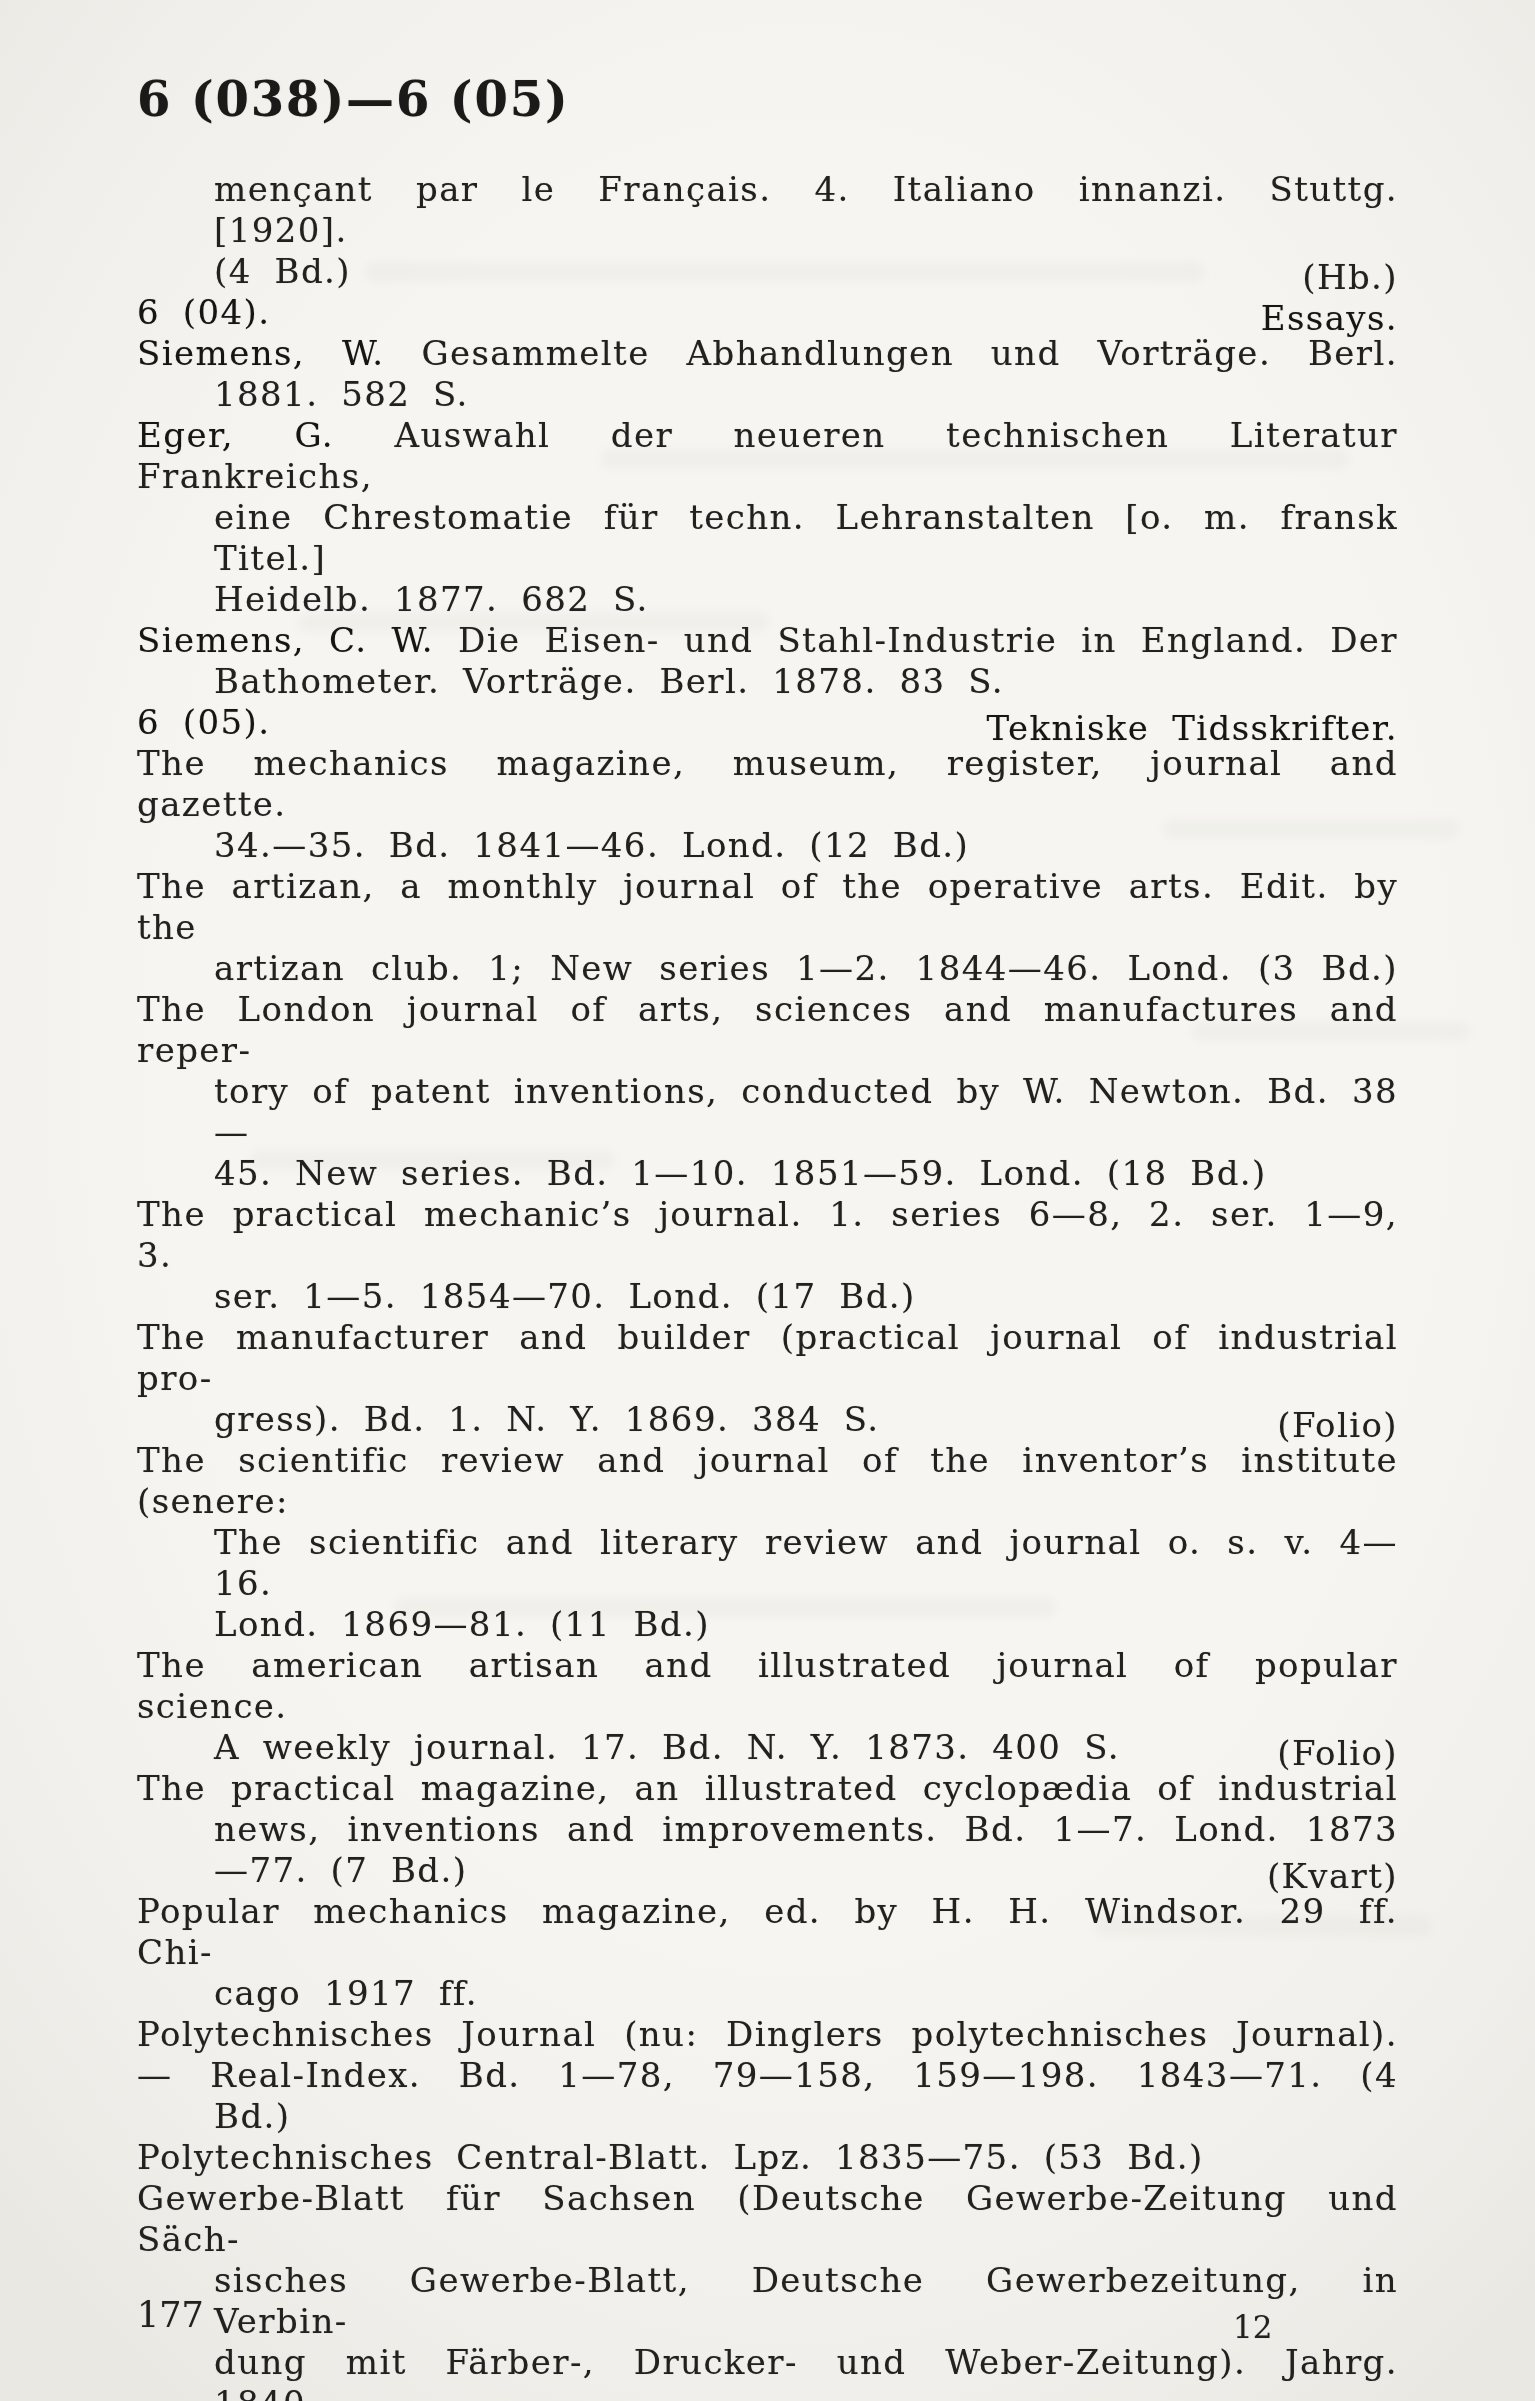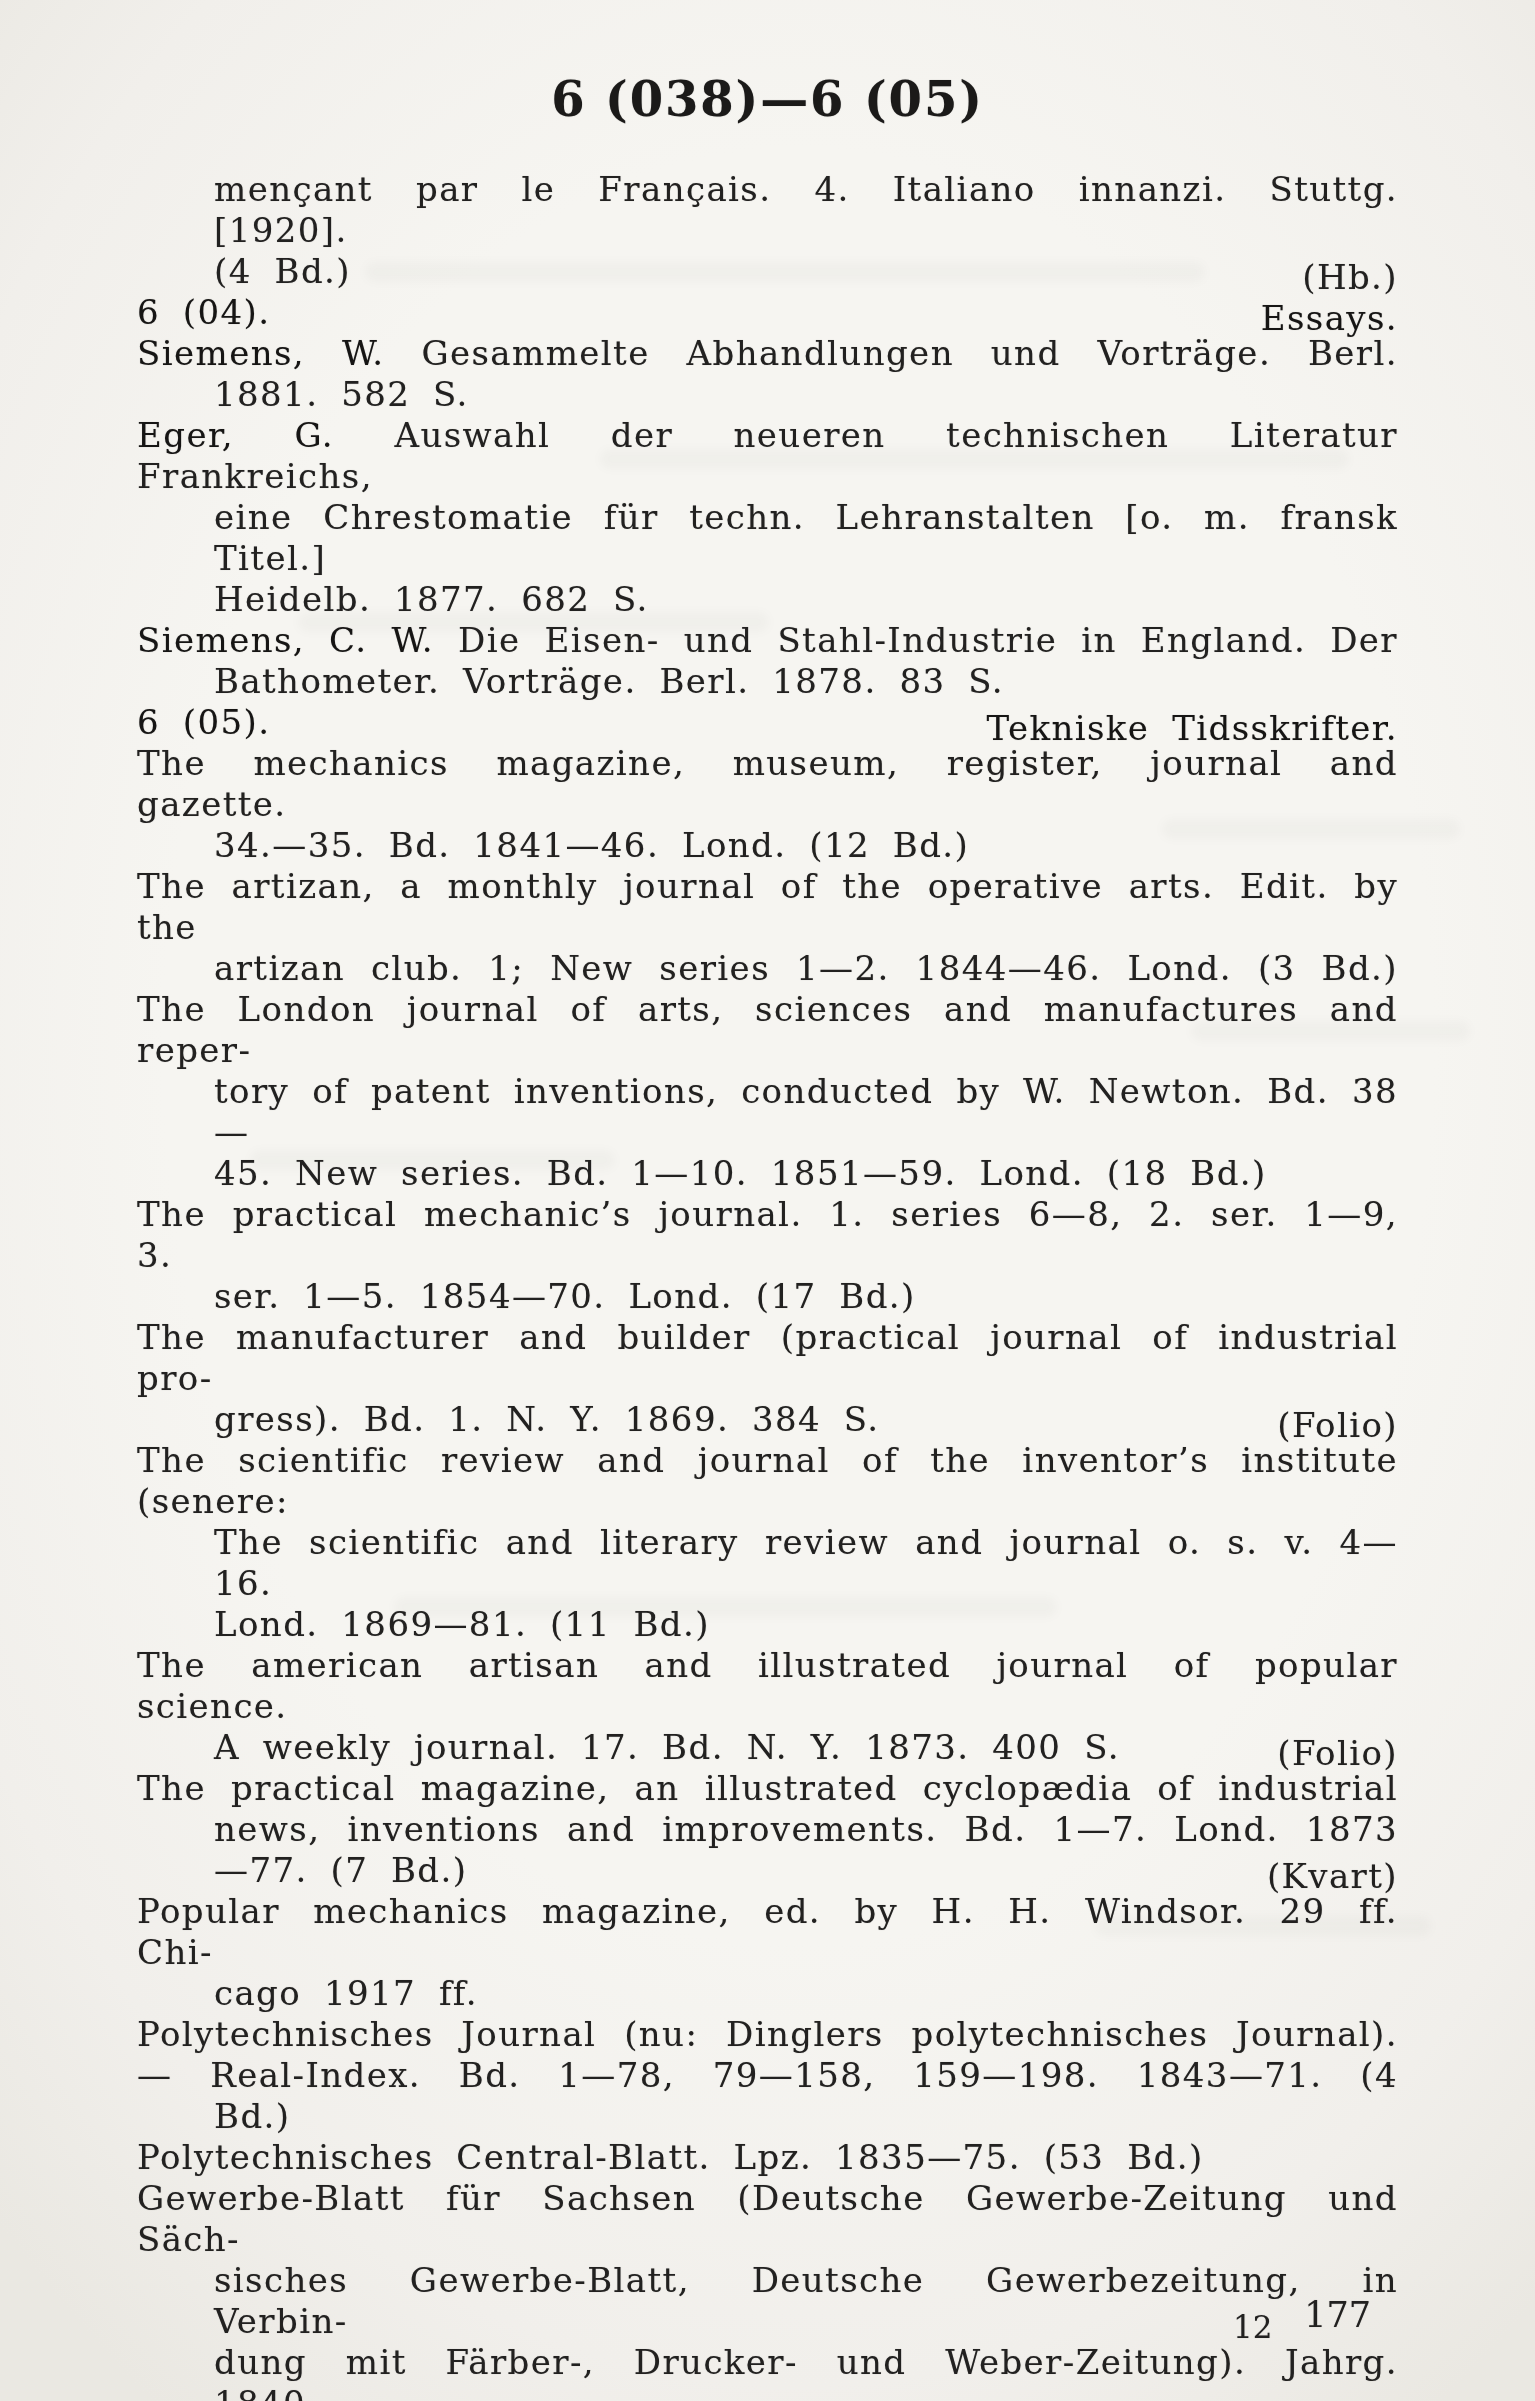--- a/index.html
+++ b/index.html
@@ -24,21 +24,21 @@
     height: 20px;
     background: #767b70;
     opacity: 0.045;
     border-radius: 10.6px;
     filter: blur(4.3px);
     pointer-events: none;
   }
   .header {
     position: absolute;
     top: 71px; left: 137px; width: 1261px;
-    text-align: center;
+    text-align: left;
     font-size: 48px;
     font-weight: bold;
     letter-spacing: 1.9px;
     color: #1b1a19;
     text-shadow: 0 0 1px rgba(25,25,25,.35);
   }
   .body-block {
     position: absolute;
     top: 169px; left: 137px; width: 1261px;
     font-size: 34px;
@@ -53,21 +53,21 @@
   .bold { font-weight: normal; color: #161514; }
   .right {
     position: absolute;
     right: 0; top: 5.8px;
     letter-spacing: 1.4px;
     text-align: right;
   }
   .footer-num {
     position: absolute;
     top: 2295px; left: 137px; width: 1234px;
-    text-align: right;
+    text-align: left;
     font-size: 35px;
     text-shadow: 0 0 1px rgba(35,35,35,.3);
   }
   .sig {
     position: absolute;
     top: 2309px; left: 1233px;
     font-size: 31px;
     text-shadow: 0 0 1px rgba(35,35,35,.3);
   }
 </style>

